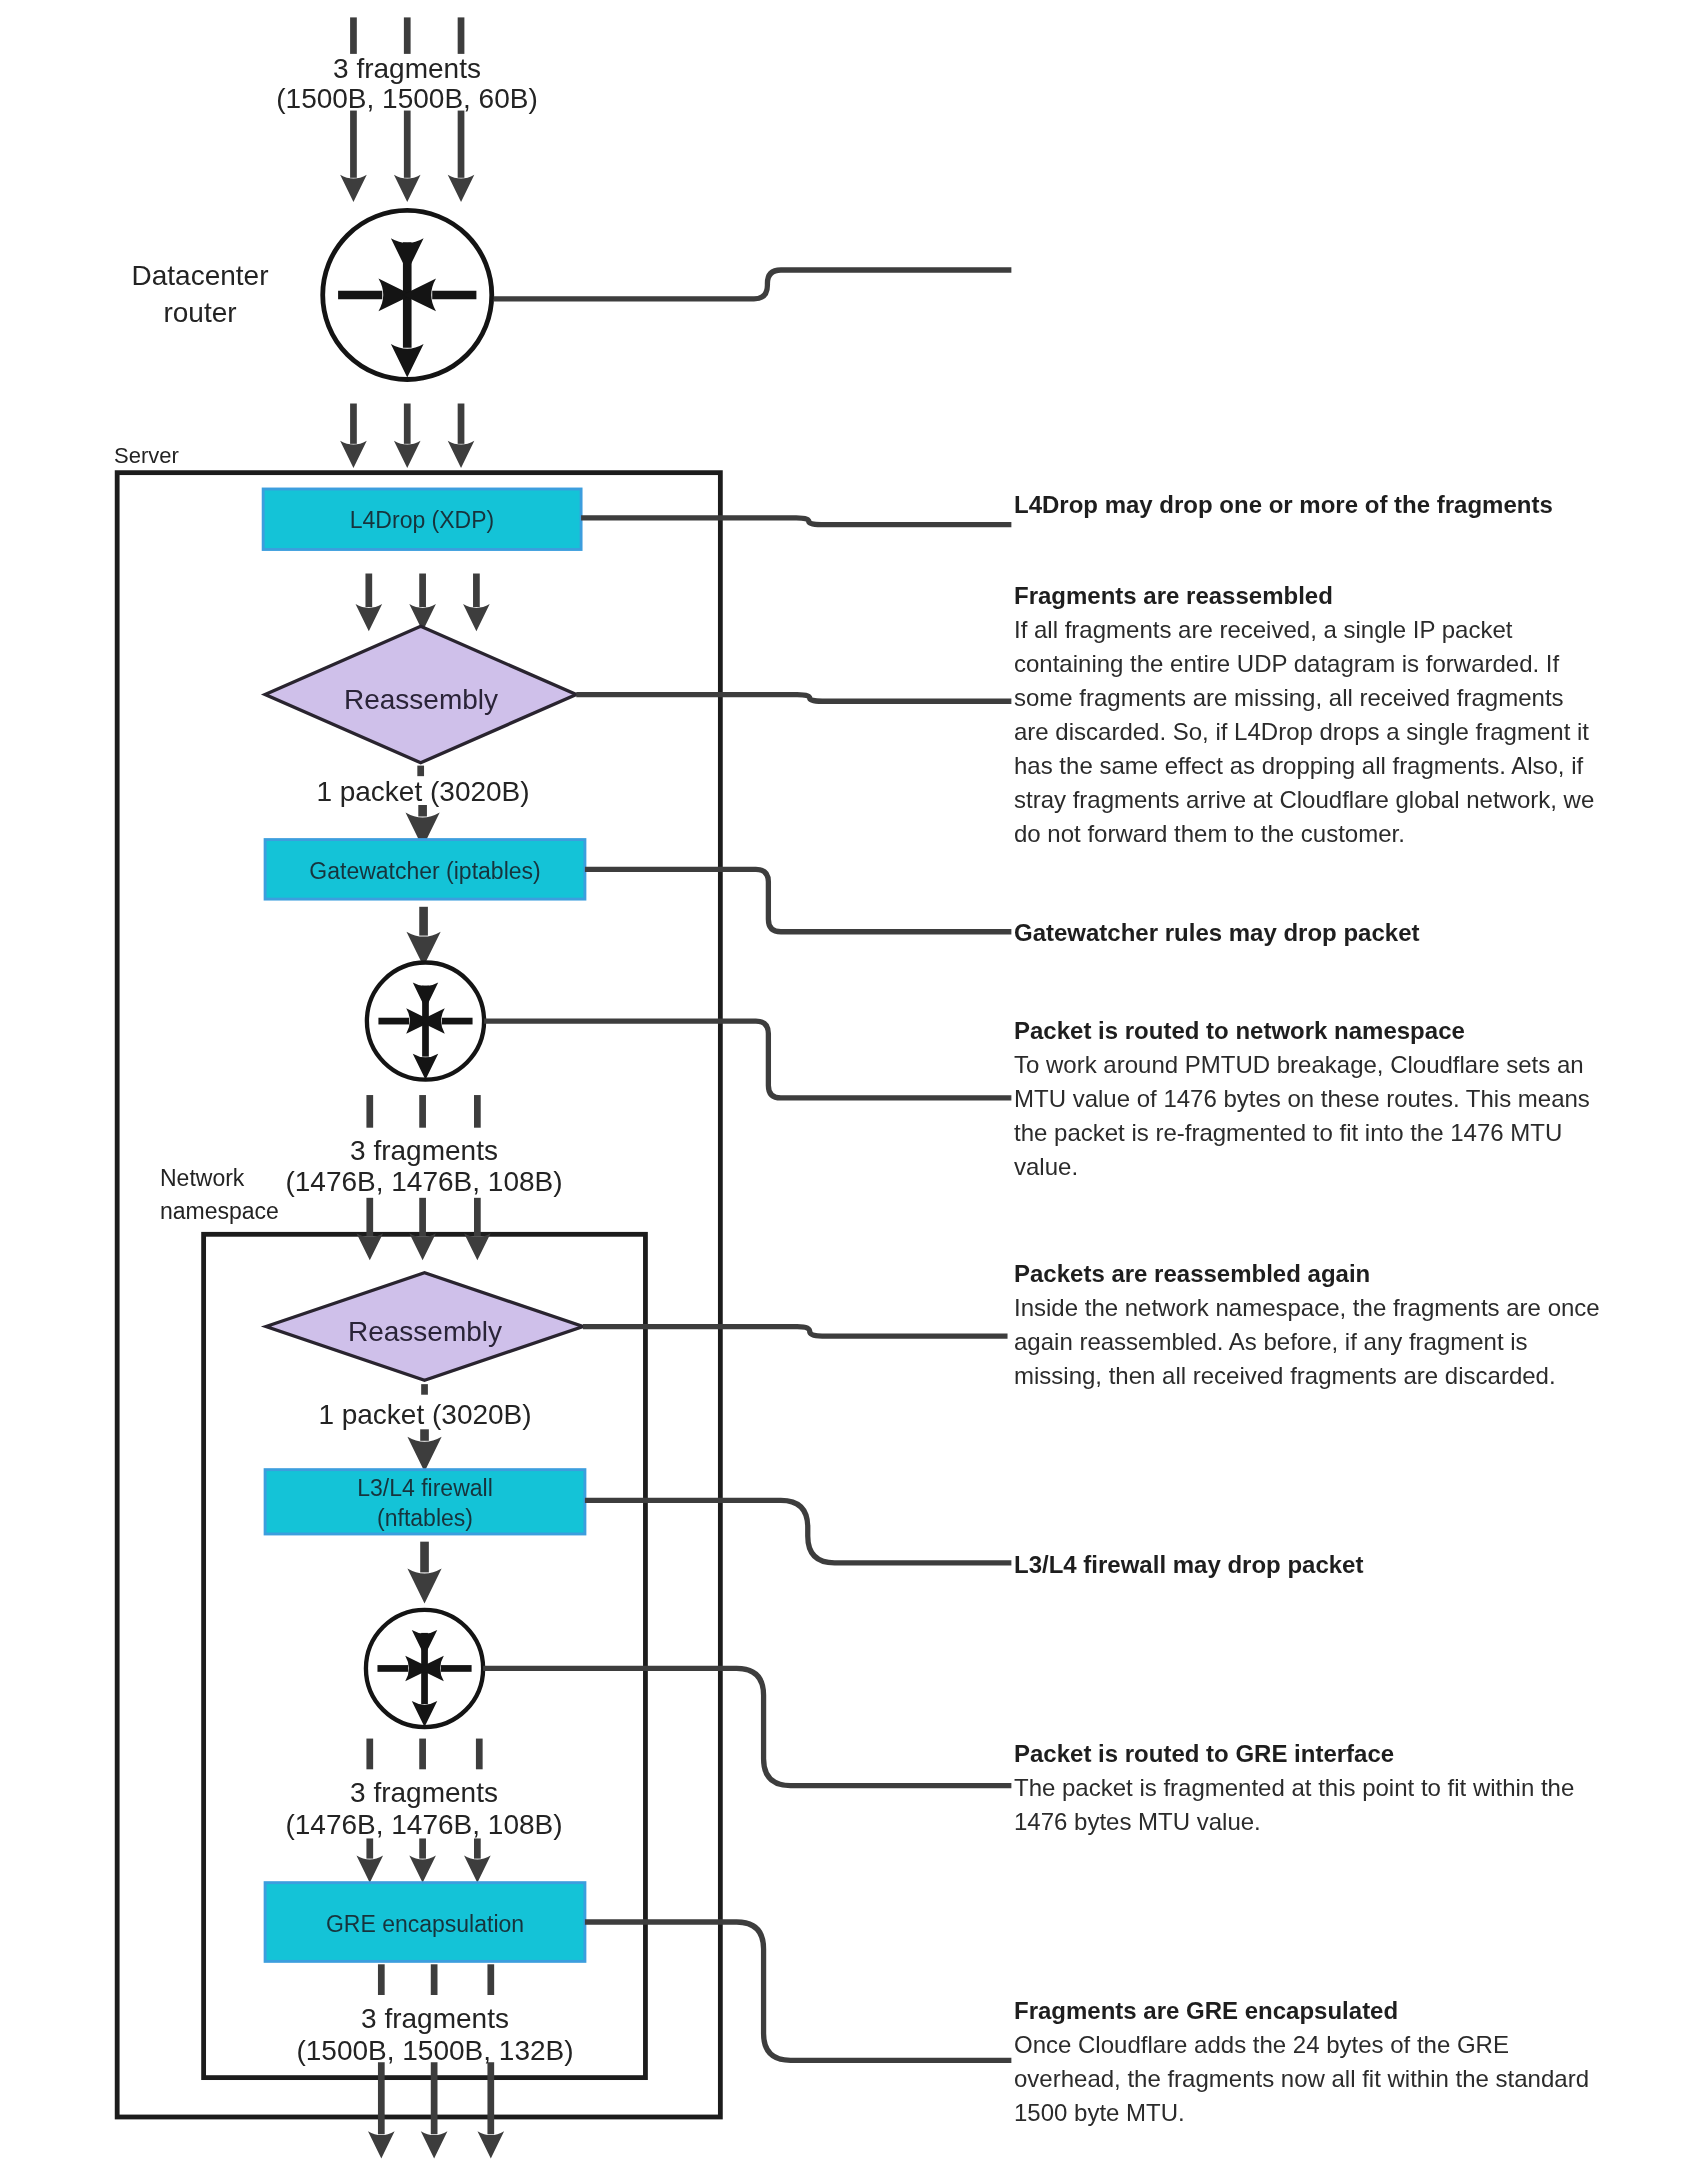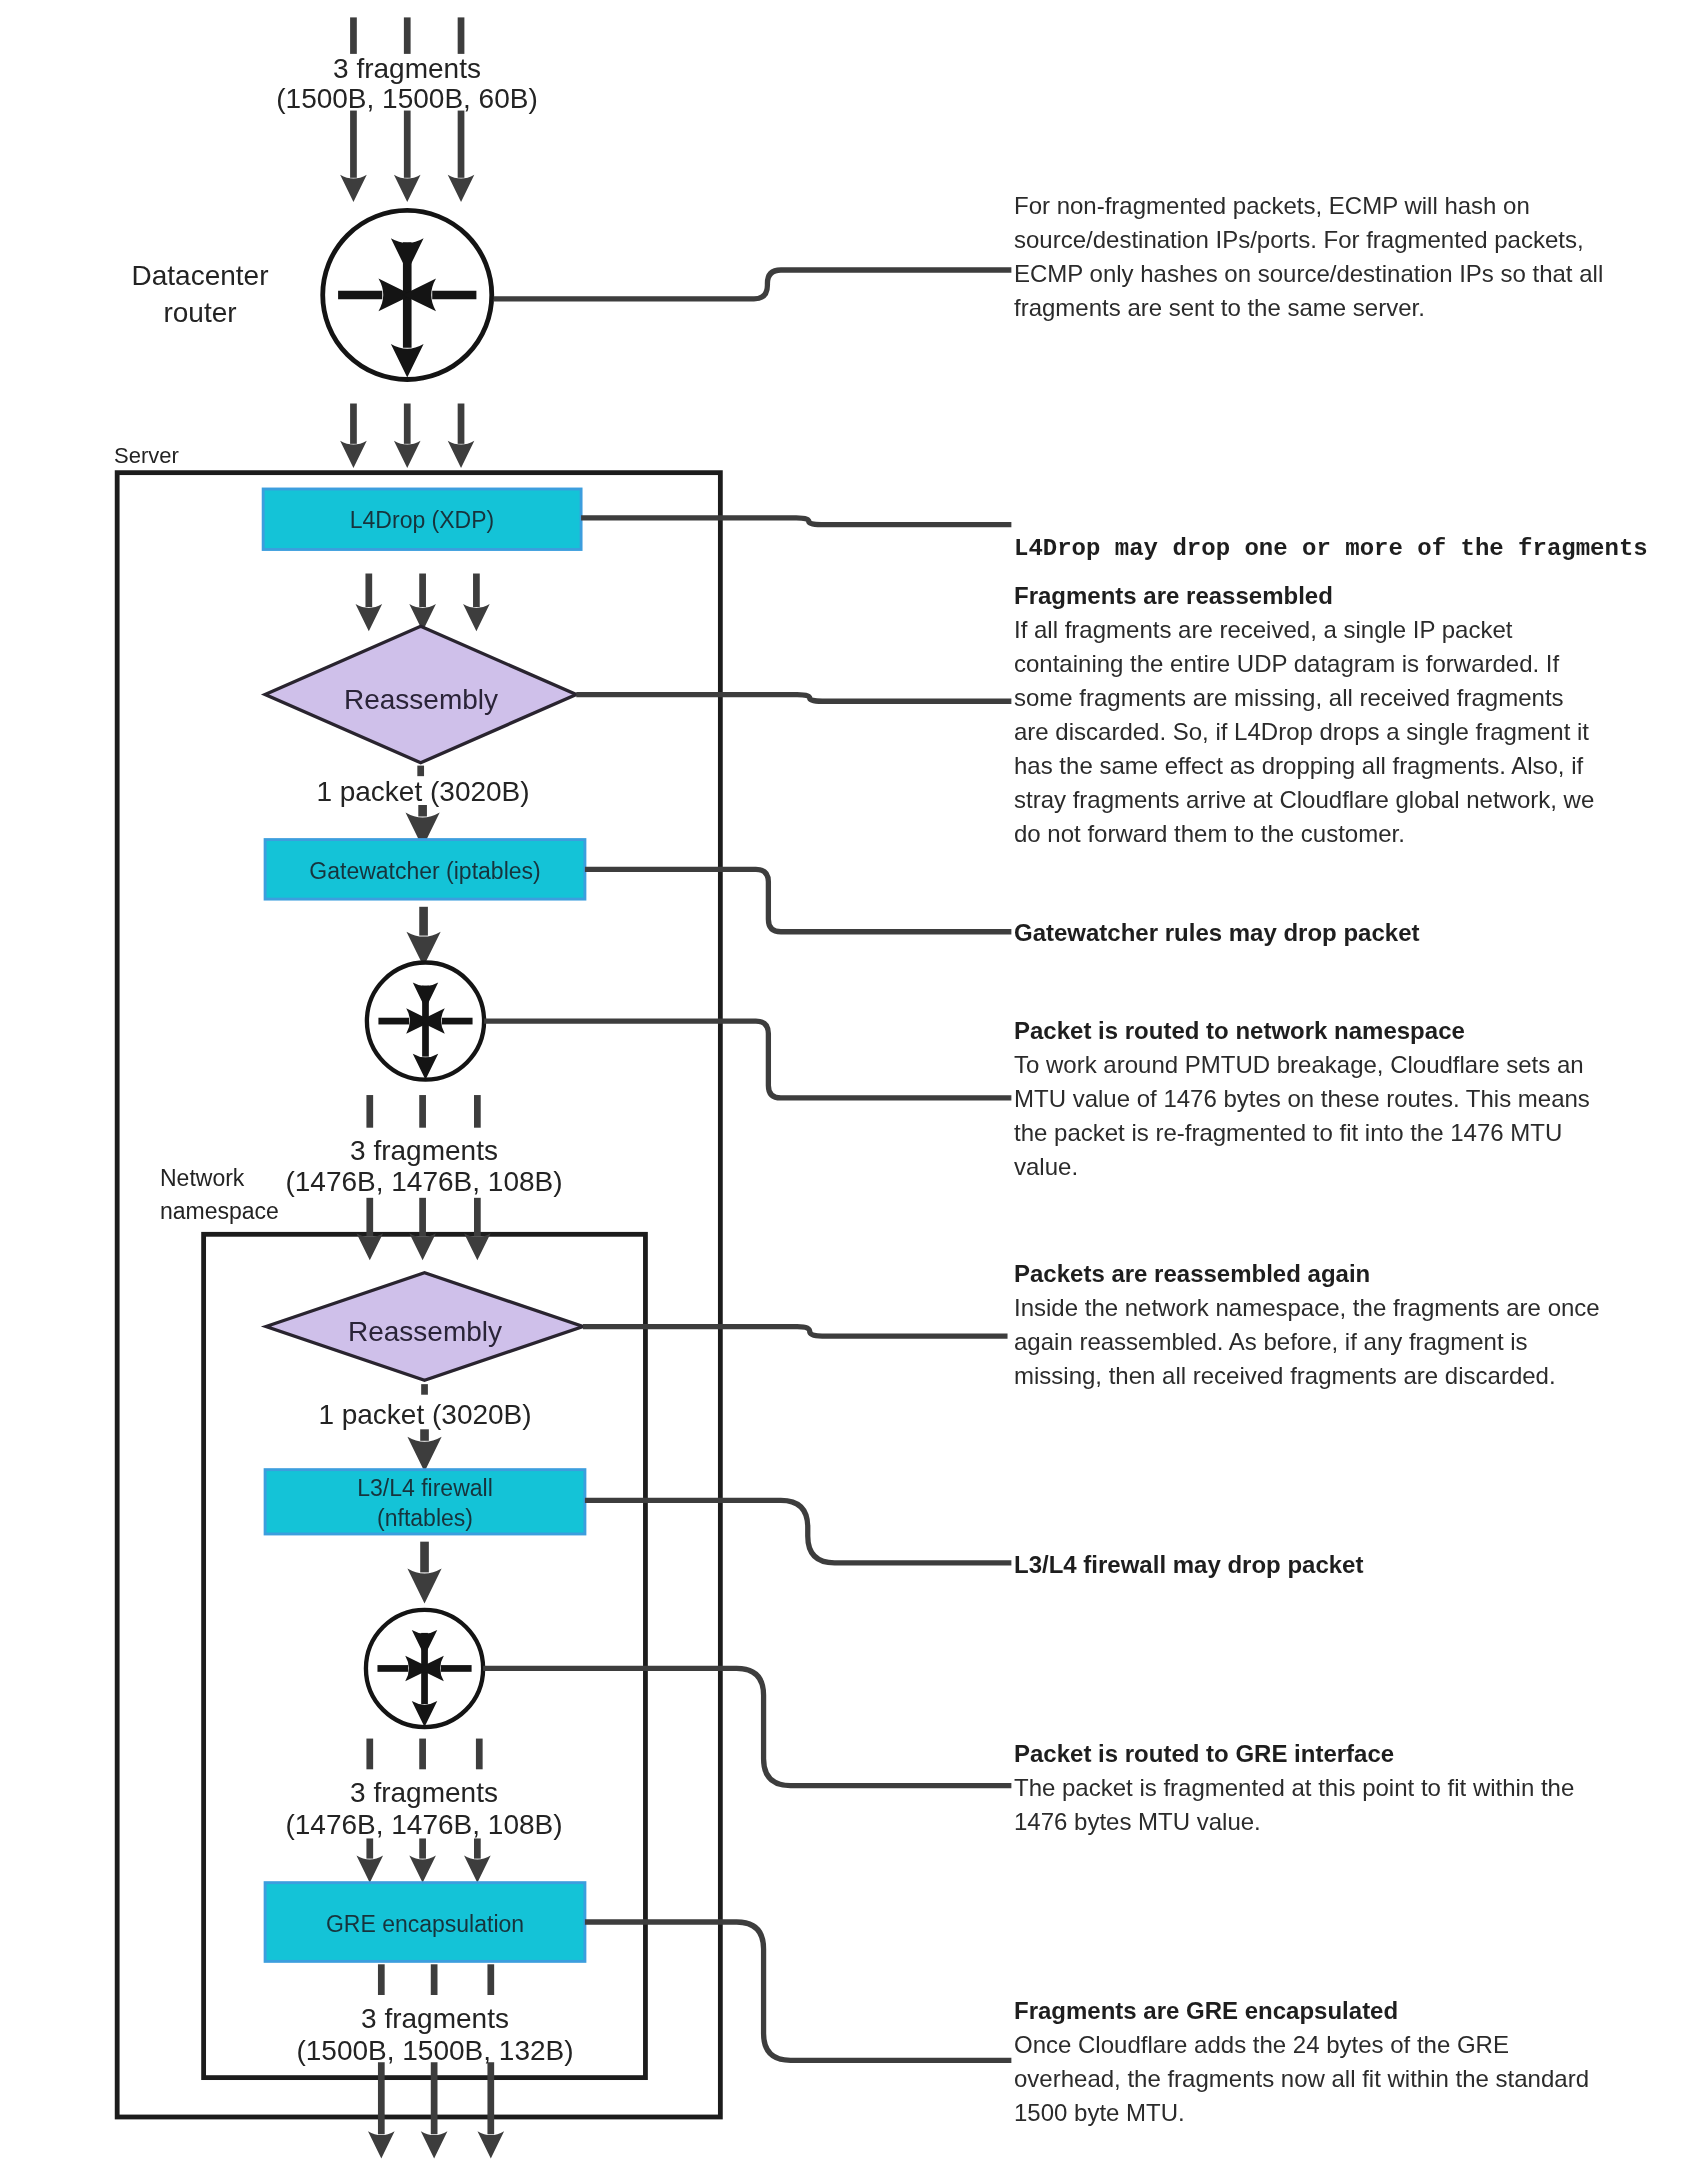--- a/index.html
+++ b/index.html
@@ -187,27 +187,23 @@
 
   <div class="lbl ctr f25" style="left:424px;top:1775px;">3 fragments</div>
   <div class="lbl ctr f25" style="left:424px;top:1807px;">(1476B, 1476B, 108B)</div>
 
   <div class="lbl ctr f24 node-lbl" style="left:425px;top:1910px;">GRE encapsulation</div>
 
   <div class="lbl ctr f25" style="left:435px;top:2001px;">3 fragments</div>
   <div class="lbl ctr f25" style="left:435px;top:2033px;">(1500B, 1500B, 132B)</div>
 
   <div class="note" style="top:189px;">
-    <div class="bd">For non-fragmented packets, ECMP will hash on
-source/destination IPs/ports. For fragmented packets,
-ECMP only hashes on source/destination IPs so that all
-fragments are sent to the same server.</div>
-  </div>
-
-  <div class="note" style="top:532px;font-family:Liberation Mono, monospace;">
+  </div>
+
+  <div class="note" style="top:488px;">
     <div class="hd">L4Drop may drop one or more of the fragments</div>
     <div class="bd"></div>
   </div>
 
   <div class="note" style="top:579px;">
     <div class="hd">Fragments are reassembled</div>
     <div class="bd">If all fragments are received, a single IP packet
 containing the entire UDP datagram is forwarded. If
 some fragments are missing, all received fragments
 are discarded. So, if L4Drop drops a single fragment it

